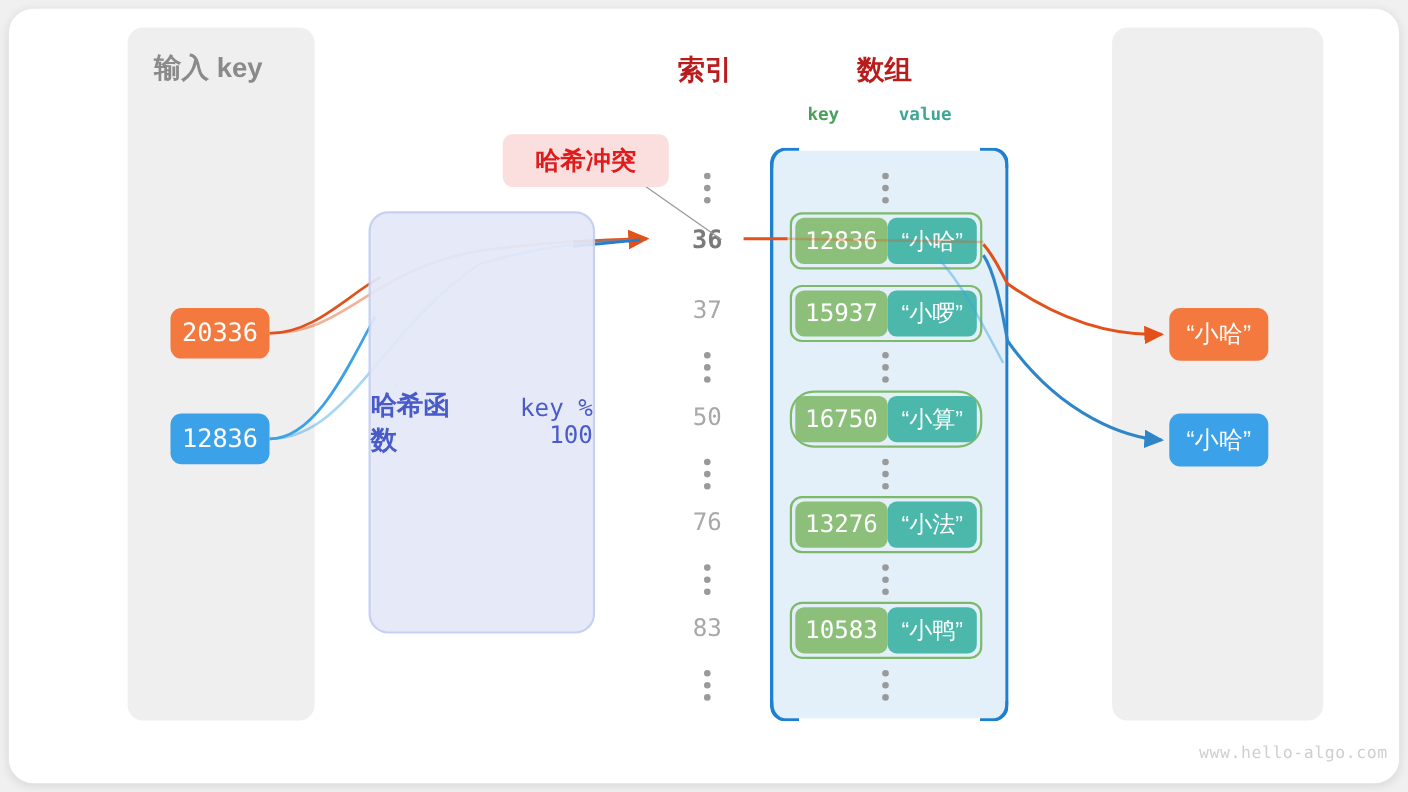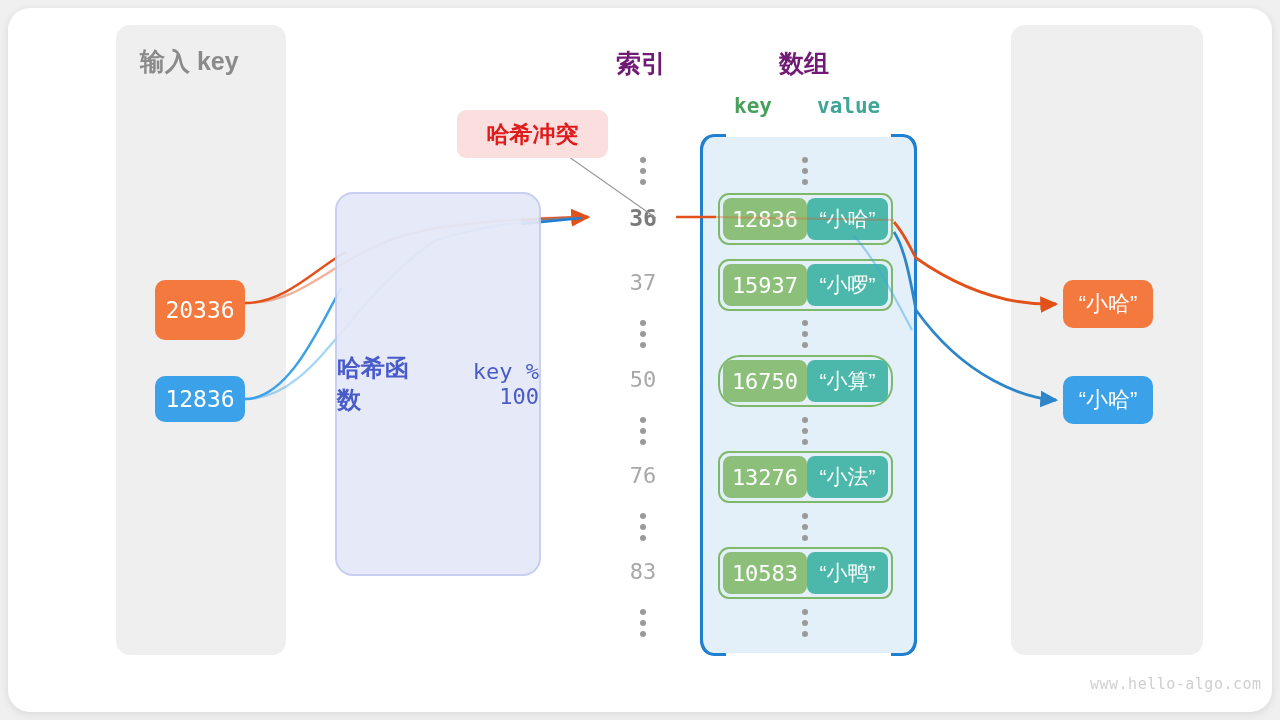--- a/index.html
+++ b/index.html
@@ -20,25 +20,25 @@
   .panel{
     position:absolute;background:#efefef;border-radius:14px;
   }
   .panel-title{
     position:absolute;color:#8a8a8a;font-size:25px;font-weight:bold;
     white-space:nowrap;
   }
 
   
   .col-head{
-    position:absolute;color:#701a75;font-size:25px;font-weight:bold;
+    position:absolute;color:#b91c1c;font-size:25px;font-weight:bold;
     white-space:nowrap;text-align:center;
   }
   .kv-head{
-    position:absolute;font-size:21px;font-weight:bold;white-space:nowrap;
+    position:absolute;font-size:16px;font-weight:bold;white-space:nowrap;
     font-family:"DejaVu Sans Mono","Liberation Mono",monospace;
   }
 
   
   .idx{
     position:absolute;width:70px;text-align:center;font-size:22px;
     color:#a8a8a8;font-family:"DejaVu Sans Mono","Liberation Mono",monospace;
   }
   .idx.hl{color:#7a7a7a;font-weight:bold;font-size:23px;}
   .vdots{
@@ -94,21 +94,21 @@
     align-items:center;justify-content:center;gap:34px;
   }
   .hashbox .t1{color:#3b4fc4;font-size:24px;font-weight:bold;}
   .hashbox .t2{color:#3b4fc4;font-size:22px;
     font-family:"DejaVu Sans Mono","Liberation Mono",monospace;text-align:right;}
 
   
   .tag{
     position:absolute;background:#fbdede;border-radius:9px;
     display:flex;align-items:center;justify-content:center;
-    color:#e01b1b;font-size:23px;font-weight:bold;
+    color:#e01b1b;font-size:23px;font-weight:bold;margin-top:12px;
   }
 
   .wm{
     position:absolute;color:#cfcfcf;font-size:15px;letter-spacing:.5px;
     font-family:"DejaVu Sans Mono","Liberation Mono",monospace;
   }
   svg.lines{position:absolute;left:0;top:0;width:1280px;height:720px;pointer-events:none;}
 </style>
 </head>
 <body>
@@ -252,21 +252,21 @@
     <path d="M838,236 C860,260 880,300 896,330" fill="none" stroke="#3ba1e8" stroke-width="2.2" opacity="0.45"></path>
 
     <path d="M546,152 L640,218" fill="none" stroke="#9a9a9a" stroke-width="1.2"></path>
   </svg>
 
   <div class="hashbox" style="left:319px;top:192px;width:202px;height:380px;opacity:0.93;">
     <div class="t1">哈希函数</div>
     <div class="t2">key % 100</div>
   </div>
 
-  <div class="chip" style="left:139px;top:280px;width:90px;height:60px;background:#f3793f;">
+  <div class="chip" style="left:139px;top:280px;width:90px;height:46px;background:#f3793f;">
     <span>20336</span>
   </div>
   <div class="chip" style="left:139px;top:376px;width:90px;height:46px;background:#3ba1e8;">
     <span>12836</span>
   </div>
 
   <div class="chip cn" style="left:1047px;top:280px;width:90px;height:48px;background:#f3793f;">
     <span>“小哈”</span>
   </div>
   <div class="chip cn" style="left:1047px;top:376px;width:90px;height:48px;background:#3ba1e8;">

